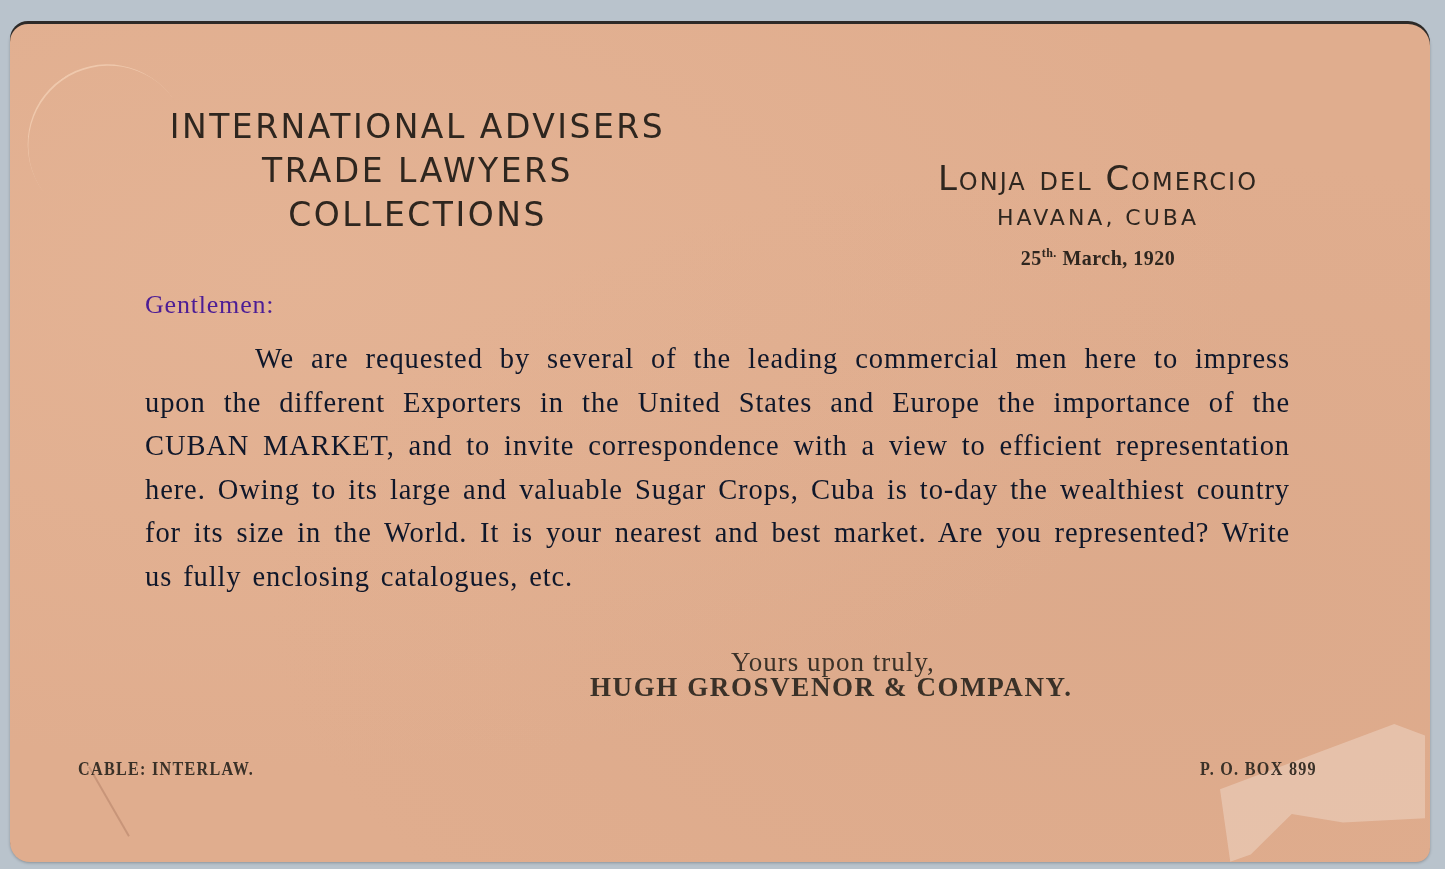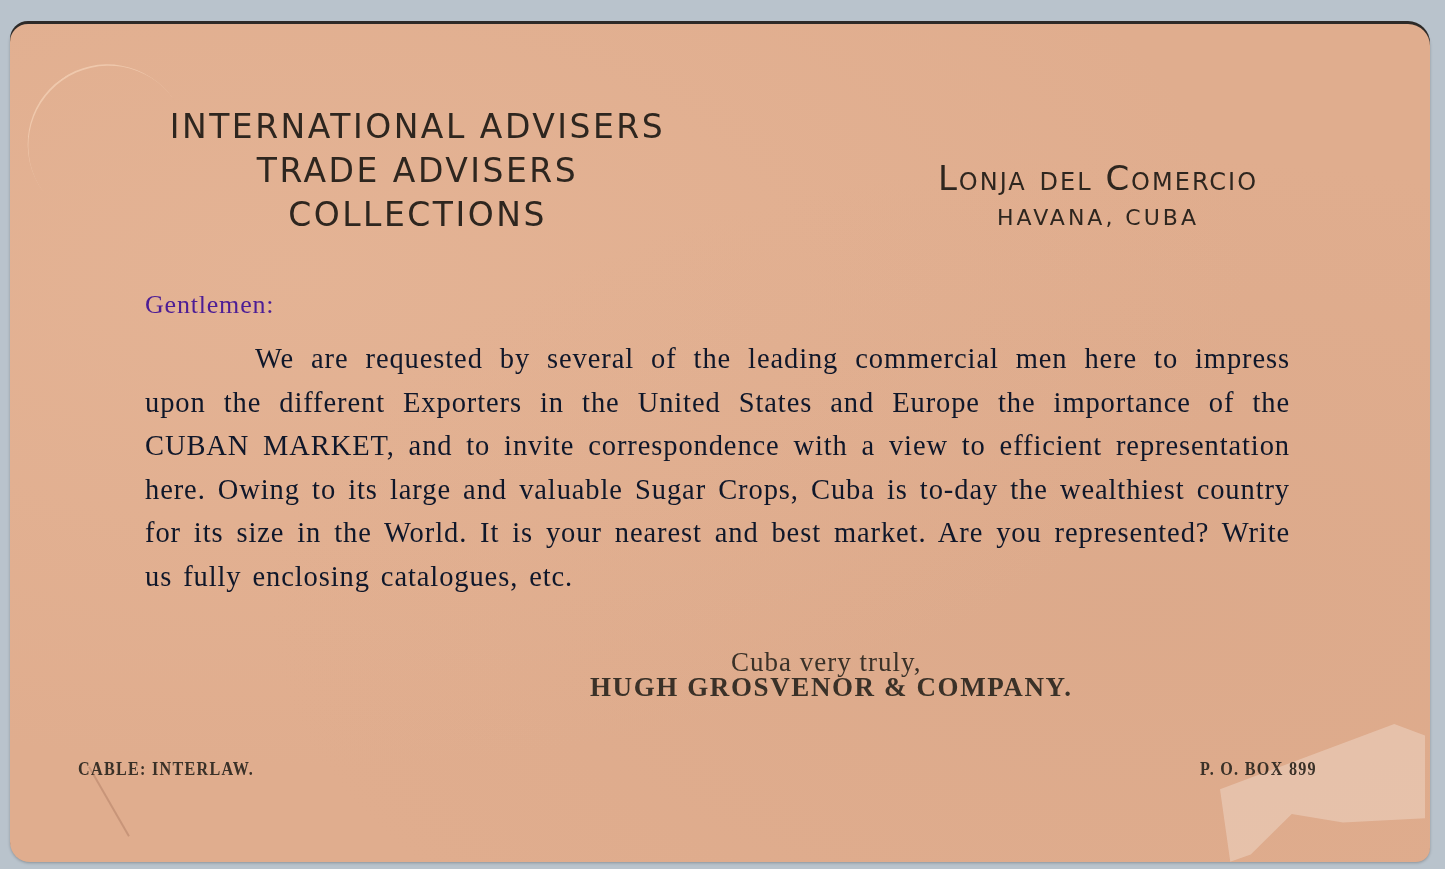--- a/index.html
+++ b/index.html
@@ -99,32 +99,33 @@
 <body>
 
 <div class="card">
   <div class="crease1"></div>
   <div class="crease2"></div>
   <div class="tape"></div>
 </div>
 
 <div class="hdr-left">
   <div>INTERNATIONAL ADVISERS</div>
-  <div>TRADE ADVISERS</div>
+  <div>TRADE LAWYERS</div>
   <div>COLLECTIONS</div>
 </div>
 
 <div class="hdr-right">
   <div class="lonja">Lonja del Comercio</div>
   <div class="havana">HAVANA, CUBA</div>
+  <div class="date"><span>25</span><sup>th.</sup><span> March, 1920</span></div>
 </div>
 
 <div class="salutation">Gentlemen:</div>
 
 <div class="body-text">We are requested by several of the leading commercial men here to impress upon the different Exporters in the United States and Europe the importance of the CUBAN MARKET, and to invite correspondence with a view to efficient representation here. Owing to its large and valuable Sugar Crops, Cuba is to-day the wealthiest country for its size in the World. It is your nearest and best market. Are you represented? Write us fully enclosing catalogues, etc.</div>
 
-<div class="closing">Cuba very truly,</div>
+<div class="closing">Yours upon truly,</div>
 
 <div class="company">HUGH GROSVENOR &amp; COMPANY.</div>
 
 <div class="cable">CABLE: INTERLAW.</div>
 
 <div class="pobox">P. O. BOX 899</div>
 
 </body></html>

